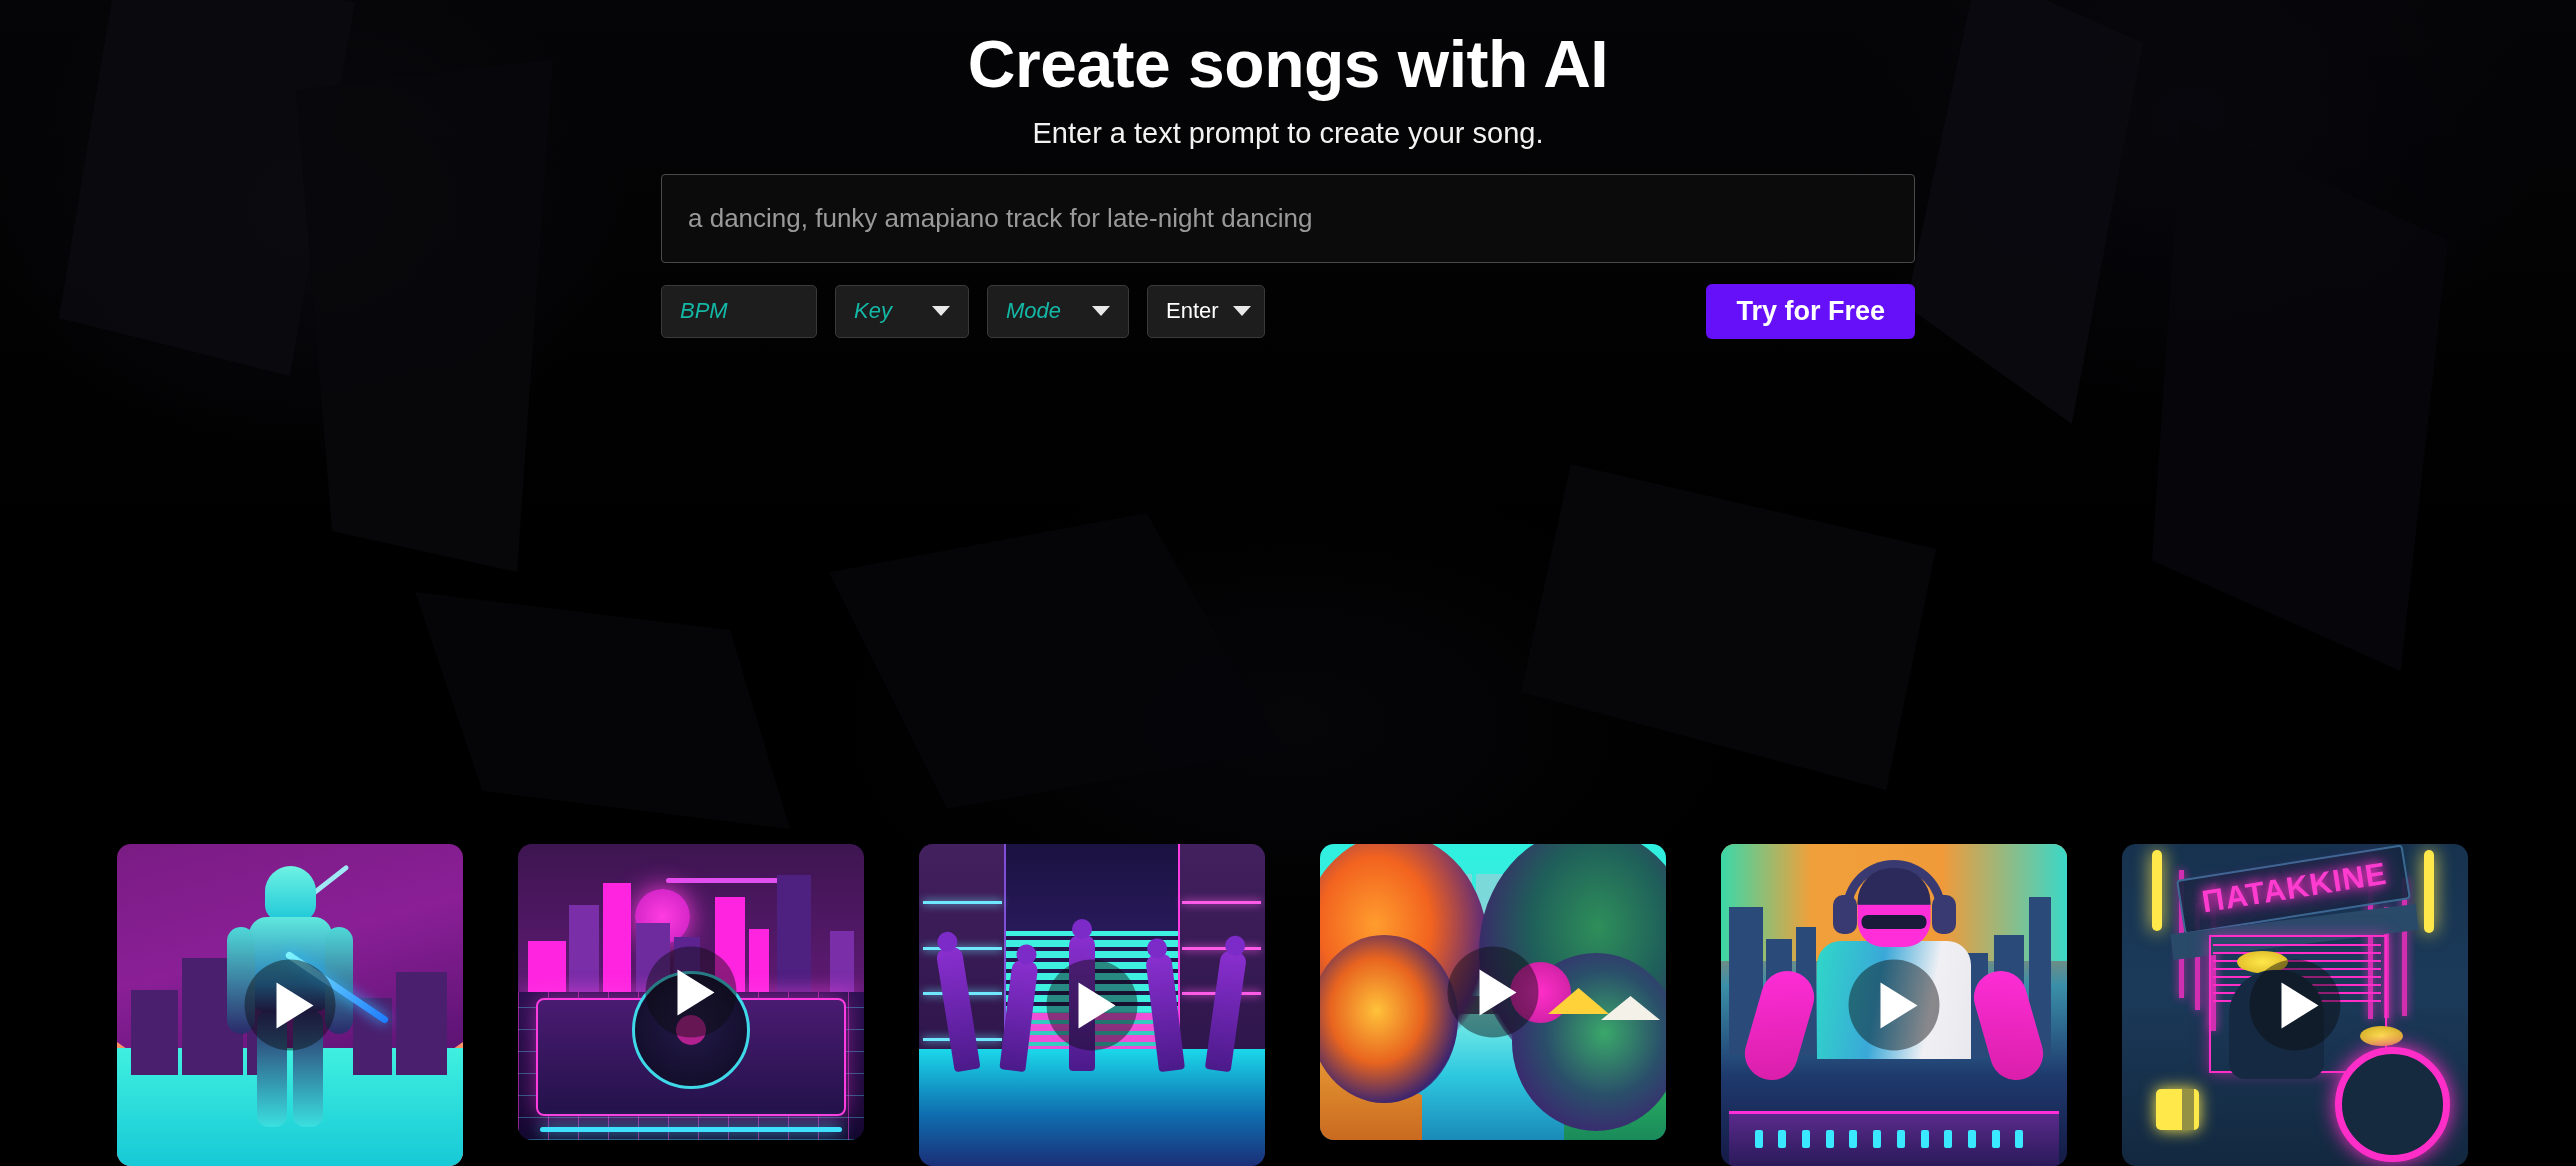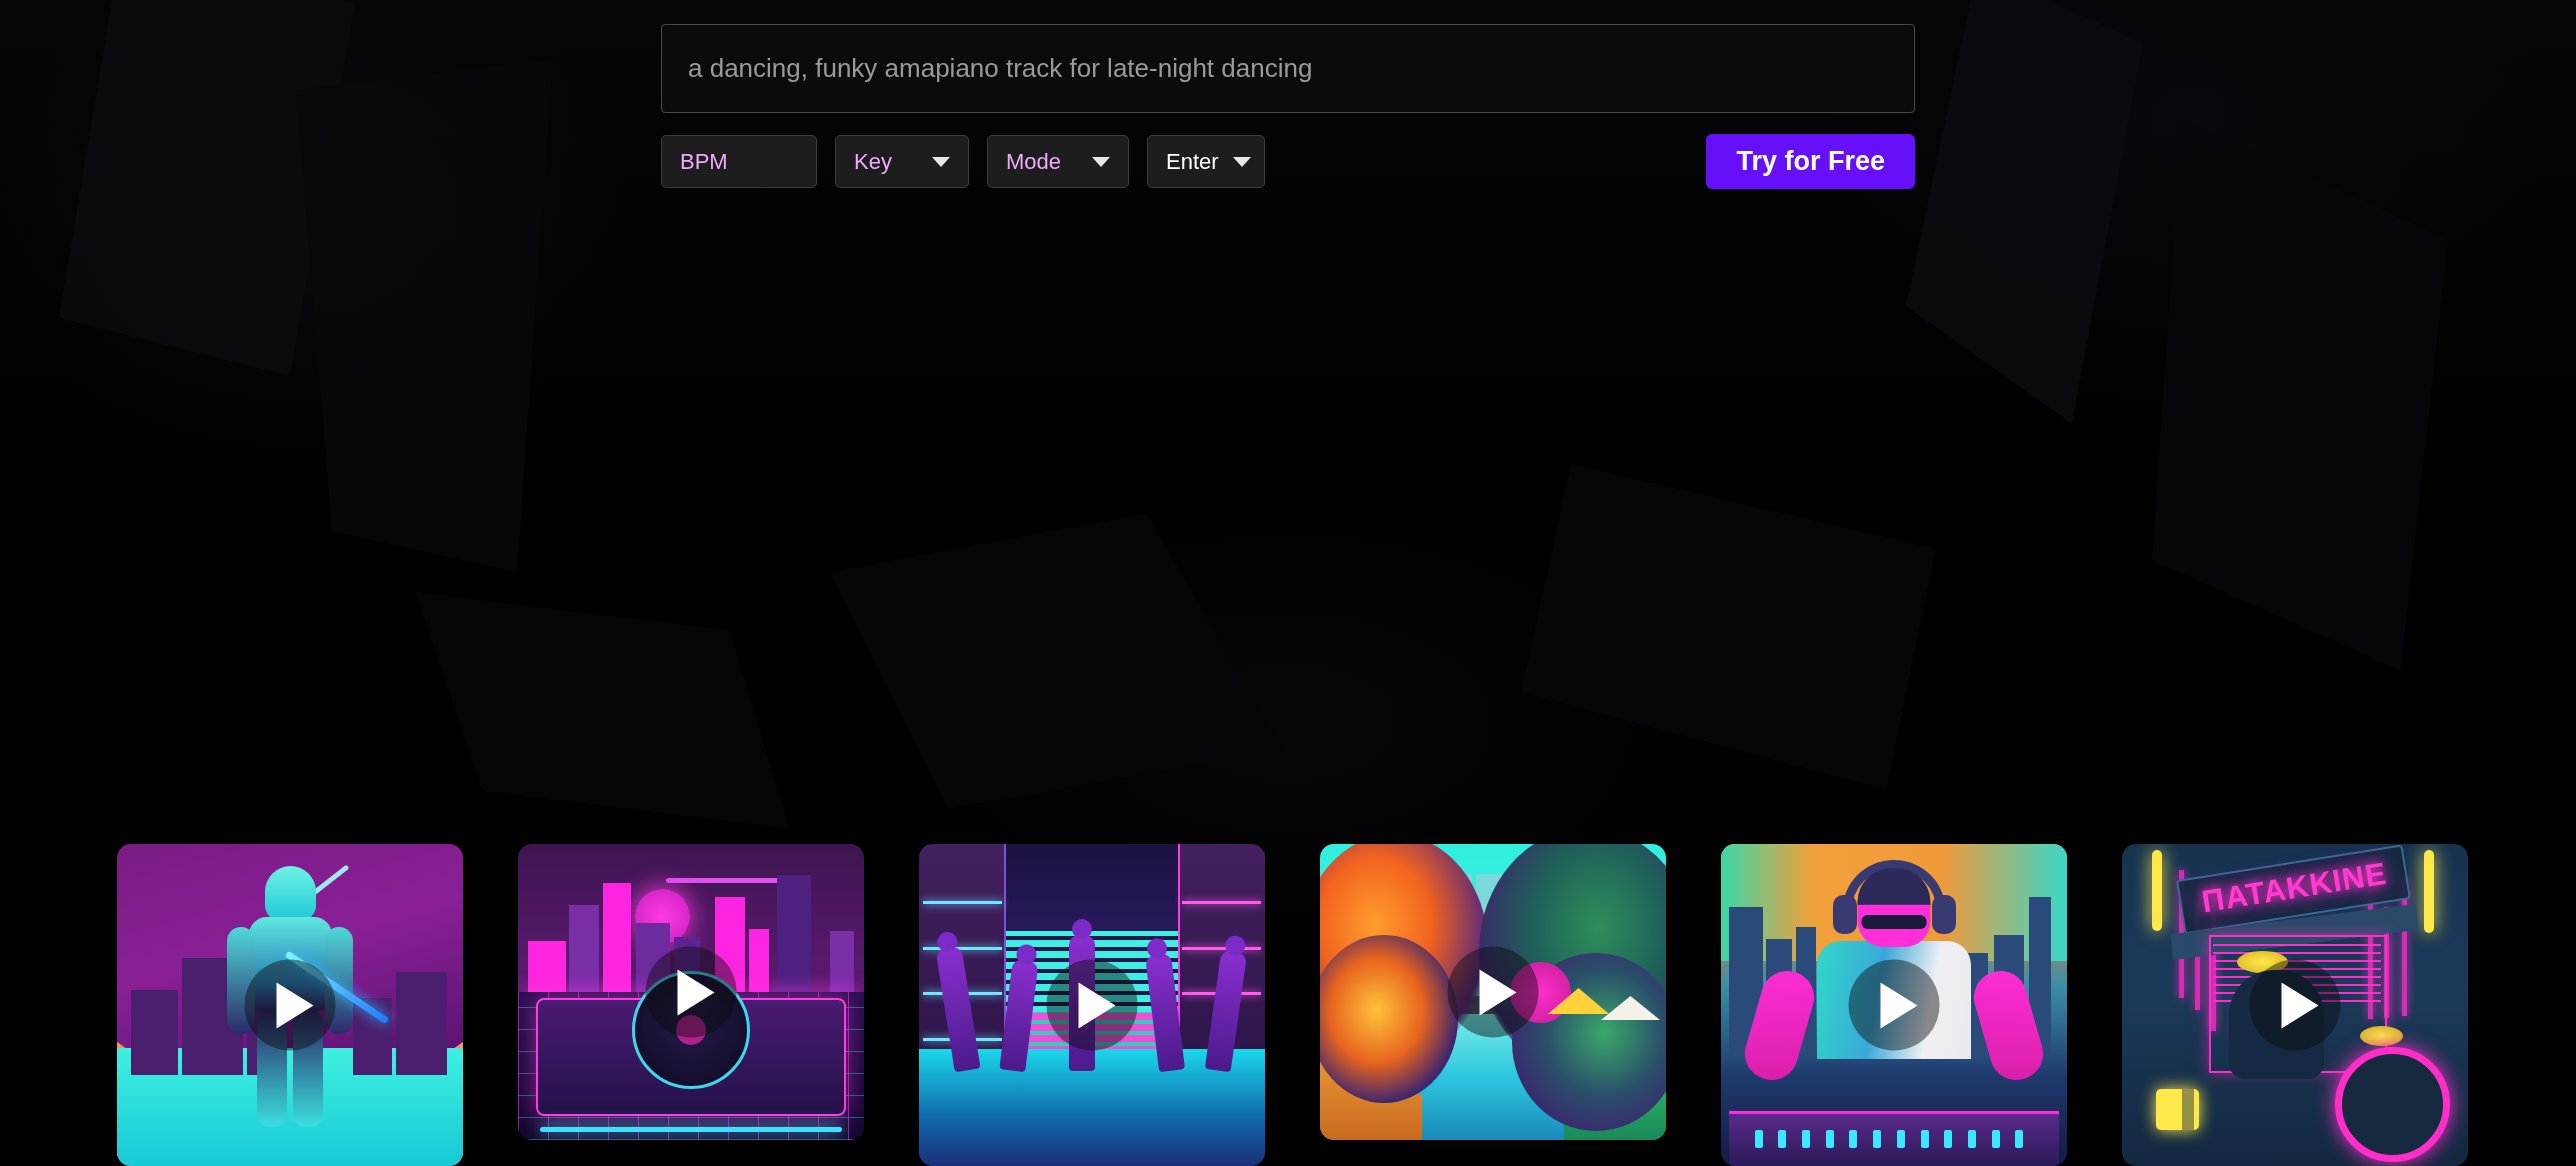--- a/index.html
+++ b/index.html
@@ -98,21 +98,22 @@
     align-items: center;
     padding: 0 18px;
     margin-right: 18px;
   }
   .ctrl-bpm { width: 156px; }
   .ctrl-key { width: 134px; justify-content: space-between; }
   .ctrl-mode { width: 142px; justify-content: space-between; }
   .ctrl-speed { width: 118px; justify-content: space-between; }
   .ctrl-label {
     font-size: 22px;
-    color: #f0abfc;
+    font-style: italic;
+    color: #14b8a6;
   }
   .ctrl-label.selected {
     font-style: normal;
     color: #ffffff;
   }
   .caret {
     width: 0; height: 0;
     border-left: 9px solid transparent;
     border-right: 9px solid transparent;
     border-top: 10px solid #e8e8e8;
@@ -321,20 +322,24 @@
 
   <div class="bg-art"></div>
   <div class="bg-shape bg-s1"></div>
   <div class="bg-shape bg-s2"></div>
   <div class="bg-shape bg-s3"></div>
   <div class="bg-shape bg-s4"></div>
   <div class="bg-shape bg-s5"></div>
   <div class="bg-shape bg-s6"></div>
   <div class="bg-shape bg-s7"></div>
 
+  <div class="hero">
+    <h1 class="hero-title">Create songs with AI</h1>
+    <p class="hero-sub">Enter a text prompt to create your song.</p>
+  </div>
 
   <div class="form-wrap">
 
     <div class="prompt-box">
       <span class="prompt-text">a dancing, funky amapiano track for late-night dancing</span>
     </div>
 
     <div class="controls-row">
 
       <div class="ctrl ctrl-bpm">

